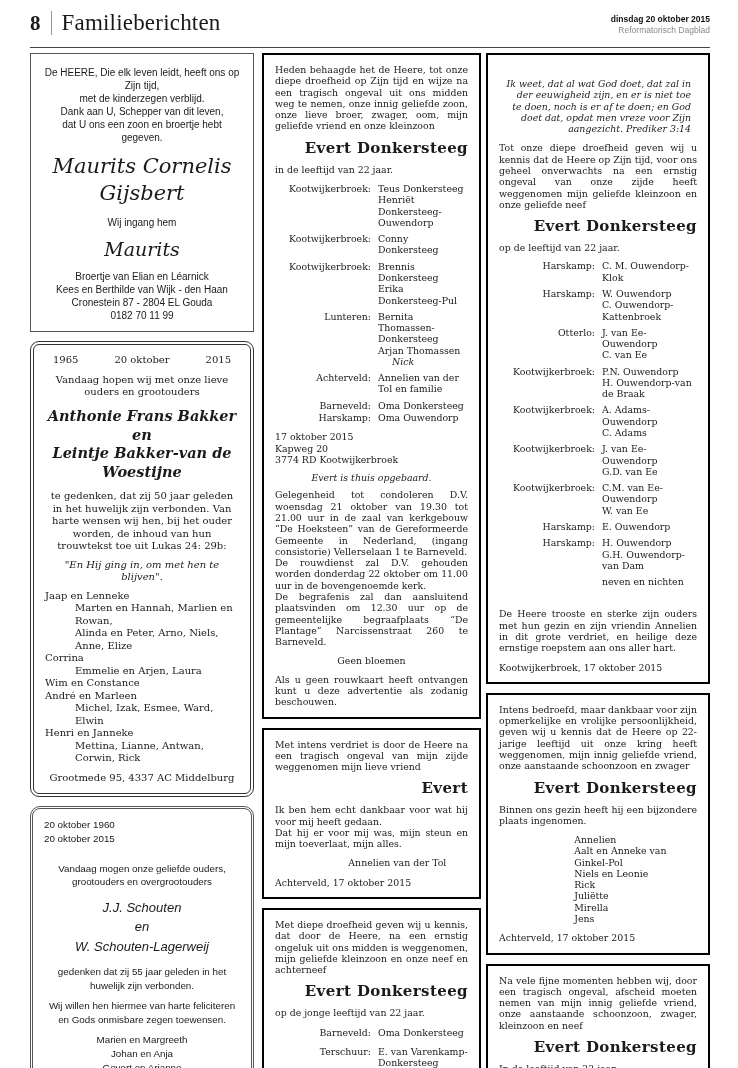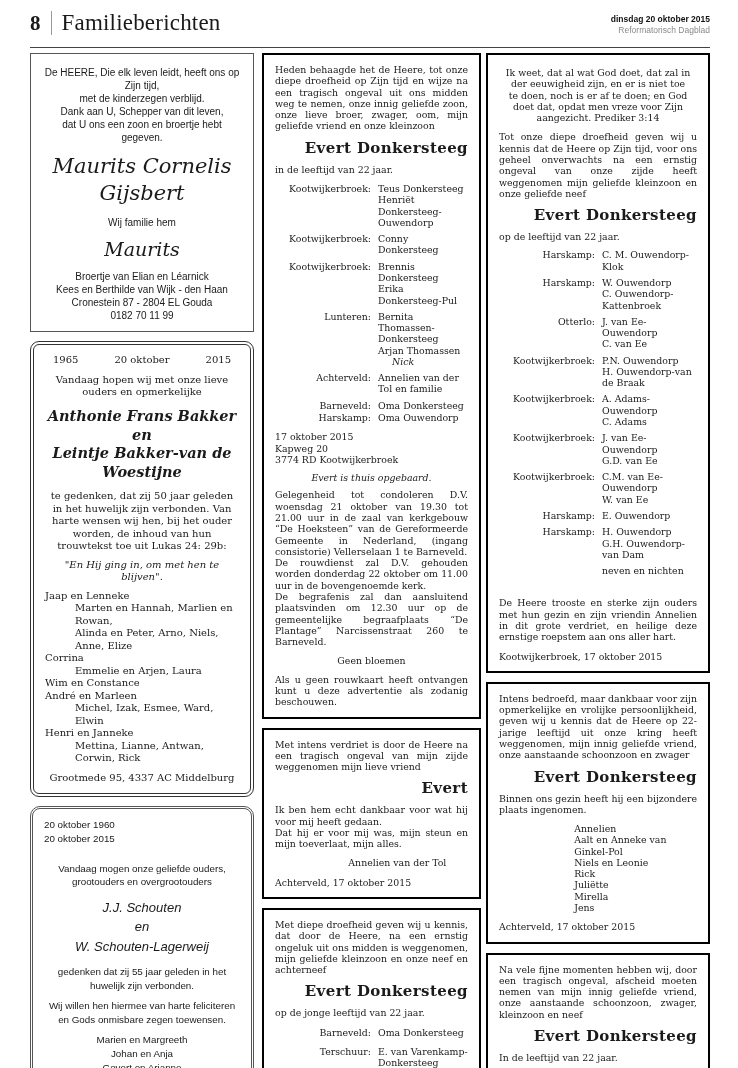--- a/index.html
+++ b/index.html
@@ -52,21 +52,21 @@
     font-size:9.8px; line-height:1.4; min-height:278px; }
   .dates2 { display:flex; justify-content:space-between; margin-bottom:16px;flex-direction:column; }
   .schouten-names { text-align:center; font-style:italic; font-size:13px; line-height:1.5; margin:9px 0; }
   
   .box-main   { min-height:449px; }
   .box-friend { min-height:155px; }
   .box-grandma{ min-height:377px; }
   .box-grand  { min-height:417px; }
   .box-inlaws { min-height:189px; }
   .box-hoeve  { min-height:151px; }
-  .verse { text-align:center; margin:3px 6px 8px; }
+  .verse { font-style:italic; text-align:right; margin:14px 6px 8px; }
 </style>
 </head>
 <body>
 
 <div class="page">
 
   <div class="hdr">
     <div class="hdr-left">
       <span class="page-num">8</span>
       <span class="hdr-div"></span>
@@ -80,35 +80,35 @@
   <div class="hdr-rule"></div>
 
   <div class="col col-left">
 
     <div class="box box-birth">
       <div class="pl">De HEERE, Die elk leven leidt, heeft ons op Zijn tijd,
 met de kinderzegen verblijd.
 Dank aan U, Schepper van dit leven,
 dat U ons een zoon en broertje hebt gegeven.</div>
       <div class="script-lg">Maurits Cornelis Gijsbert</div>
-      <div>Wij familie hem</div>
+      <div>Wij ingang hem</div>
       <div class="script-md">Maurits</div>
       <div class="pl">Broertje van Elian en Léarnick
 Kees en Berthilde van Wijk - den Haan
 Cronestein 87 - 2804 EL Gouda
 0182 70 11 99</div>
     </div>
 
     <div class="box box-bakker">
       <div class="dates3">
         <span>1965</span>
         <span>20 oktober</span>
         <span>2015</span>
       </div>
-      <div class="ctr para">Vandaag hopen wij met onze lieve ouders en opmerkelijke</div>
+      <div class="ctr para">Vandaag hopen wij met onze lieve ouders en grootouders</div>
       <div class="bakker-names pl">Anthonie Frans Bakker
 en
 Leintje Bakker-van de Woestijne</div>
       <div class="ctr para">te gedenken, dat zij 50 jaar geleden in het huwelijk zijn verbonden. Van harte wensen wij hen, bij het ouder worden, de inhoud van hun trouwtekst toe uit Lukas 24: 29b:</div>
       <div class="ctr it para">"En Hij ging in, om met hen te blijven".</div>
       <div>
         <div>
           <div>Jaap en Lenneke</div>
           <div class="ind2 pl">Marten en Hannah, Marlien en Rowan,
 Alinda en Peter, Arno, Niels, Anne, Elize</div>

